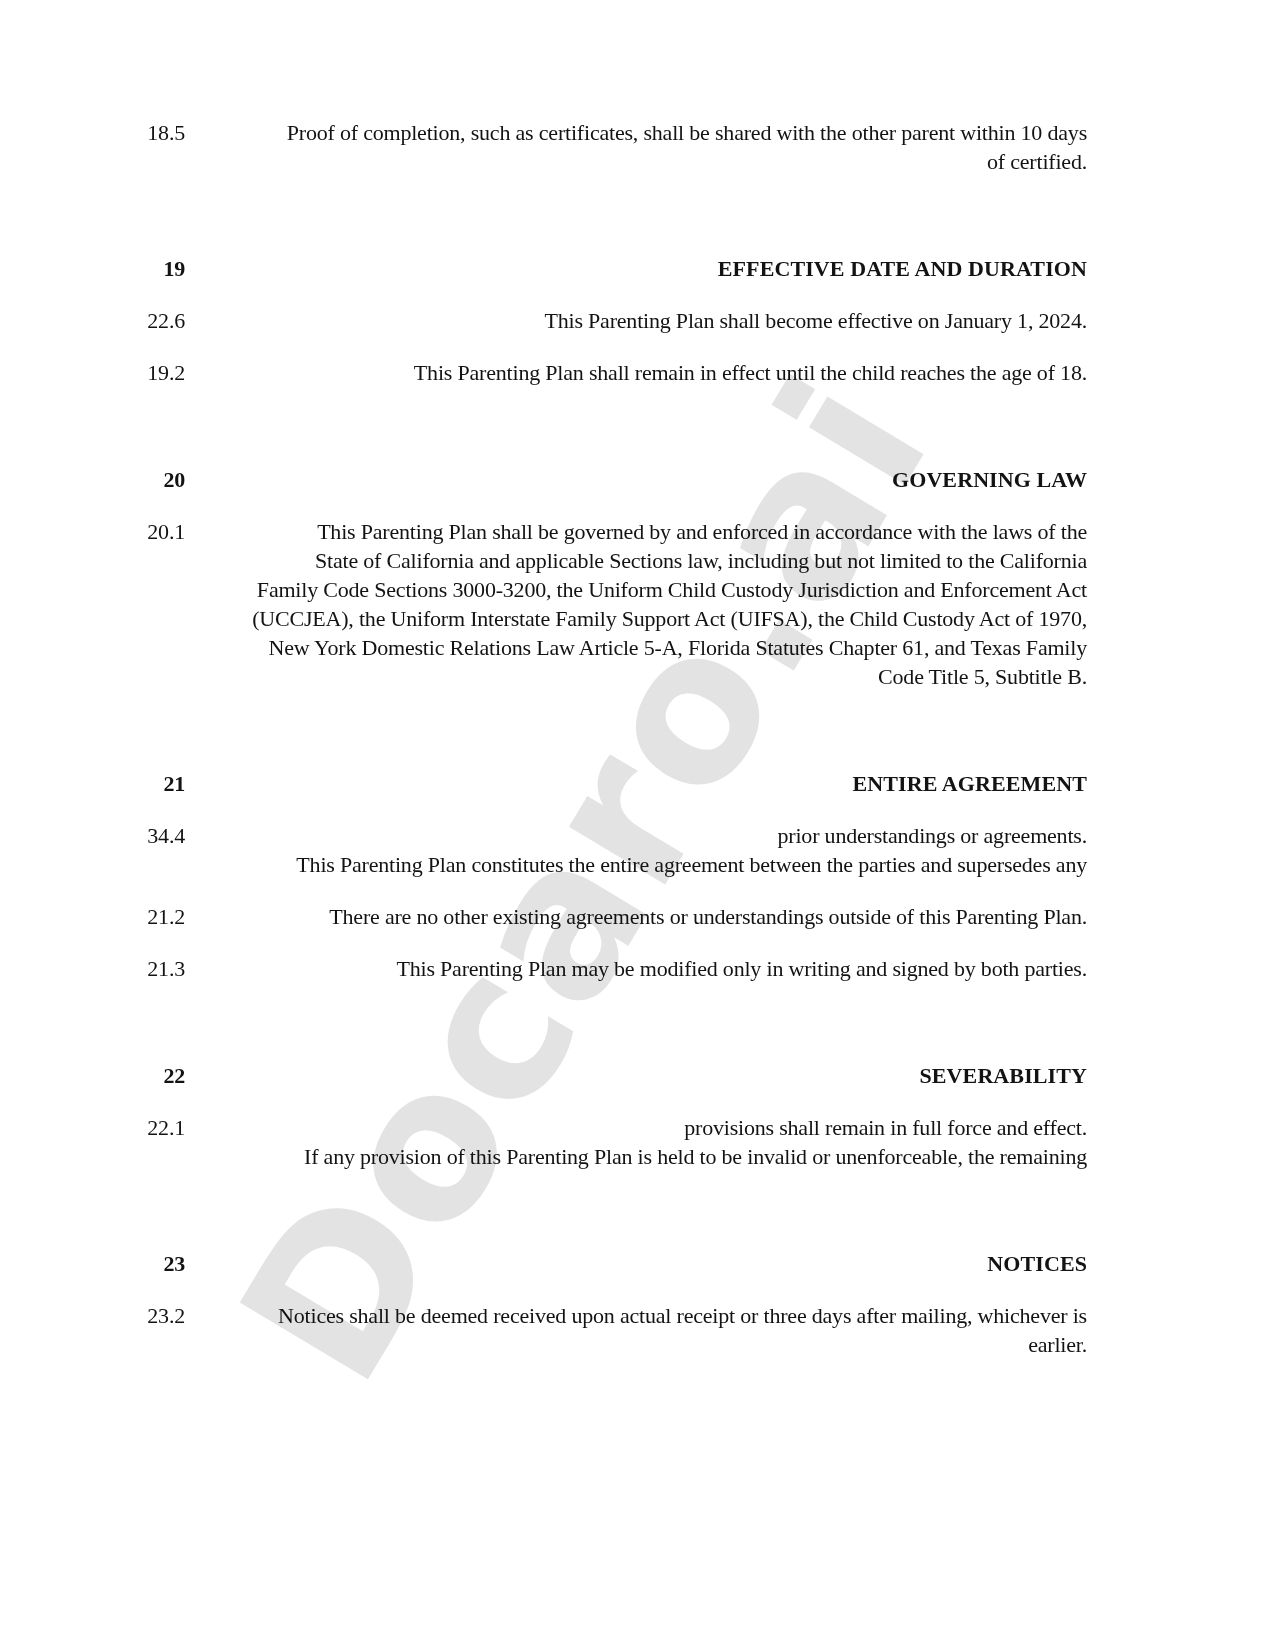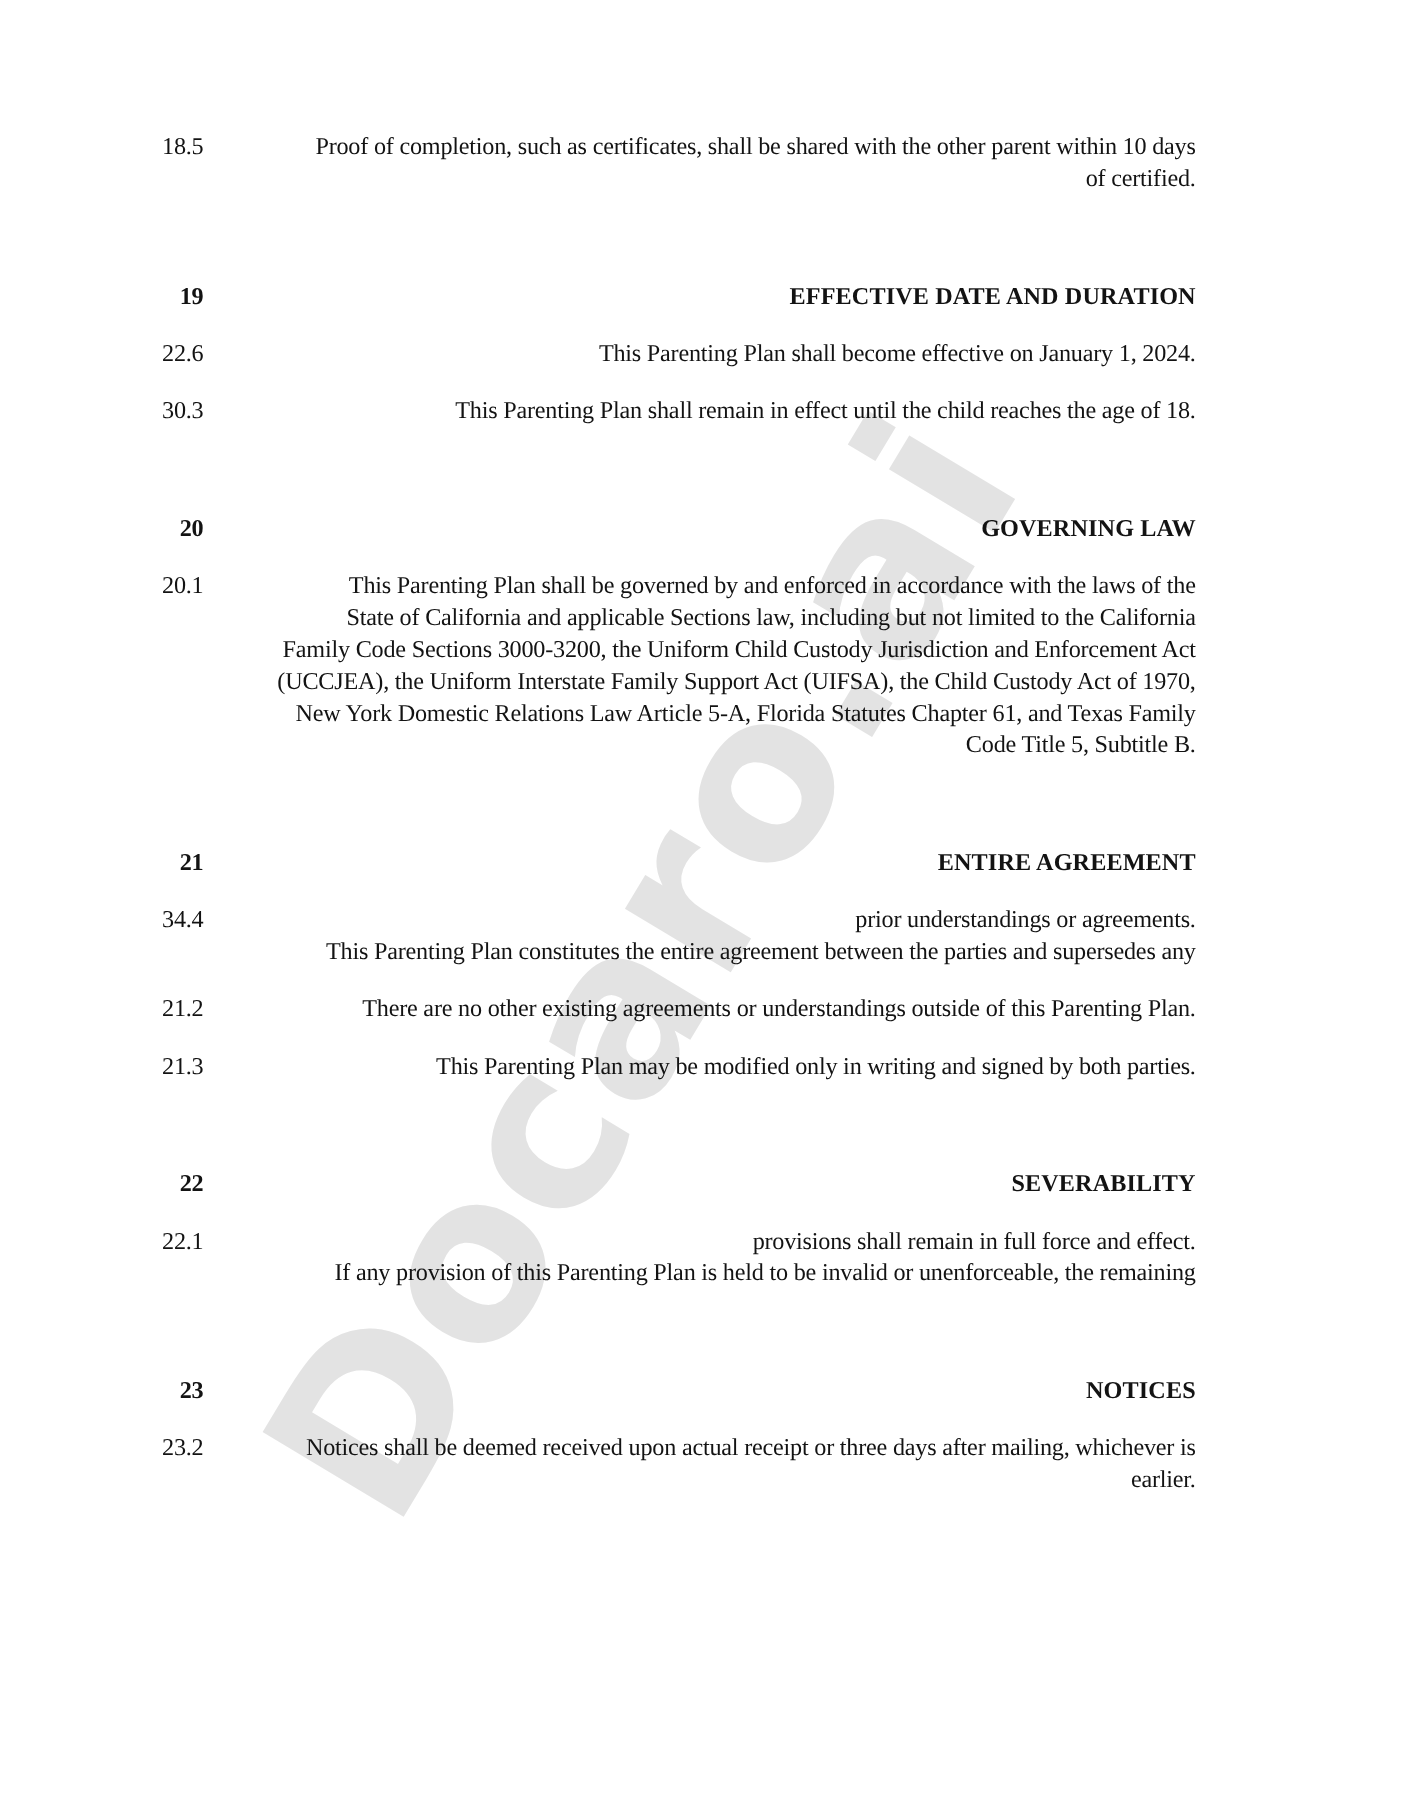--- a/index.html
+++ b/index.html
@@ -89,21 +89,21 @@
           <div class="line">EFFECTIVE DATE AND DURATION</div>
         </div>
       </div>
       <div class="row clause">
         <span class="num">22.6</span>
         <div class="txt">
           <div class="line">This Parenting Plan shall become effective on January 1, 2024.</div>
         </div>
       </div>
       <div class="row clause">
-        <span class="num">30.3</span>
+        <span class="num">19.2</span>
         <div class="txt">
           <div class="line">This Parenting Plan shall remain in effect until the child reaches the age of 18.</div>
         </div>
       </div>
       <div class="row heading">
         <span class="num">20</span>
         <div class="txt">
           <div class="line">GOVERNING LAW</div>
         </div>
       </div>

